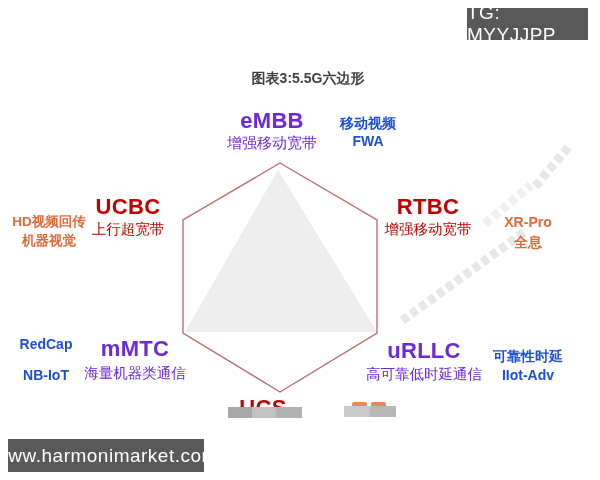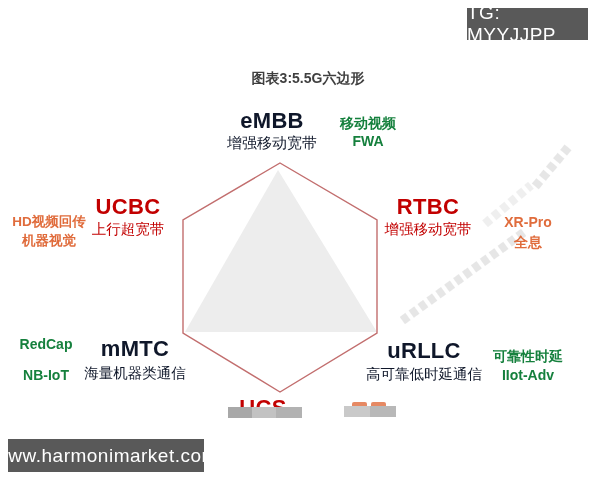--- a/index.html
+++ b/index.html
@@ -18,22 +18,22 @@
     display:flex;align-items:center;justify-content:center;
   }
   #tg-badge{top:8px;right:12px;width:121px;height:32px;}
   #site-badge{top:439px;left:8px;width:196px;height:33px;}
 
   
   #chart-title{top:79px;left:308px;font-size:14px;font-weight:bold;color:#3f3f3f;}
 
   
   .abbr{font-weight:bold;}
-  .navy{color:#0f172a;}
-  .blue{color:#15803d;}
+  .navy{color:#6d28d9;}
+  .blue{color:#1d4ed8;}
   .red{color:#c20000;}
   .orange{color:#e06c3c;margin-top:16px;}
   .abbr-lg{font-size:22px;letter-spacing:.3px;}
   .sub{font-size:14.5px;font-weight:normal;}
   .ann{font-size:14px;line-height:19px;text-align:center;font-weight:bold;}
   .ann-sm{font-size:13.5px;line-height:19px;text-align:center;font-weight:bold;}
 
   
   .streak{
     height:9px;opacity:.16;filter:blur(.6px);

